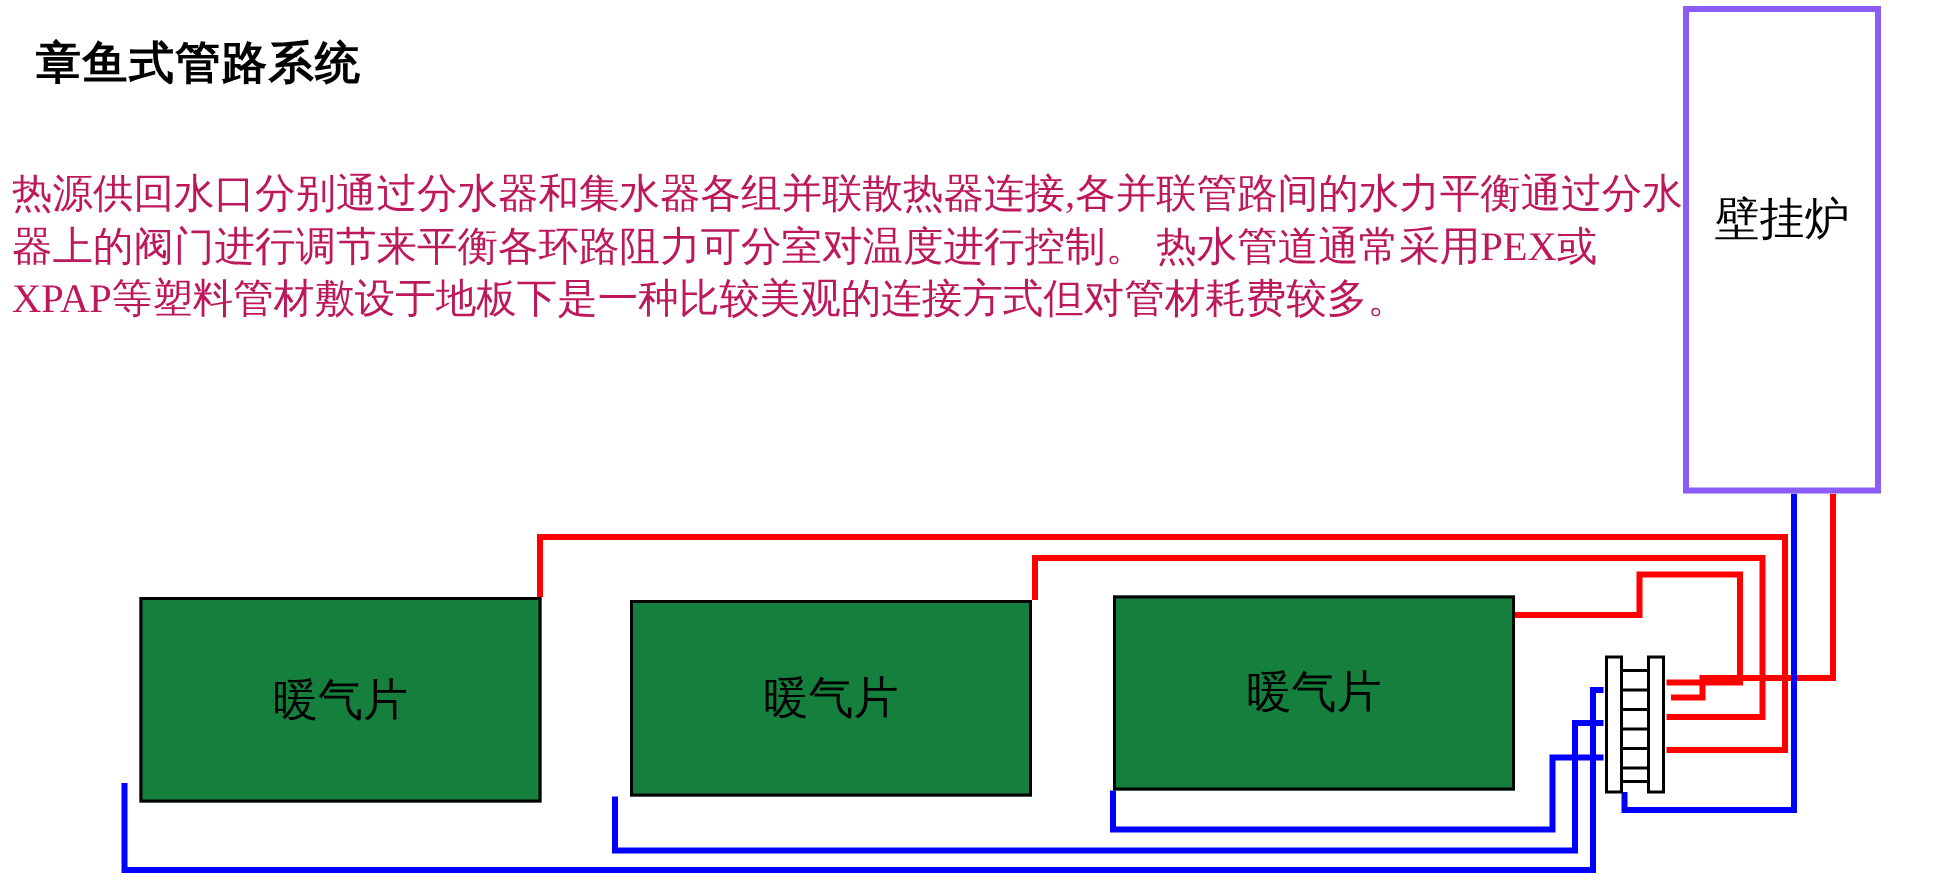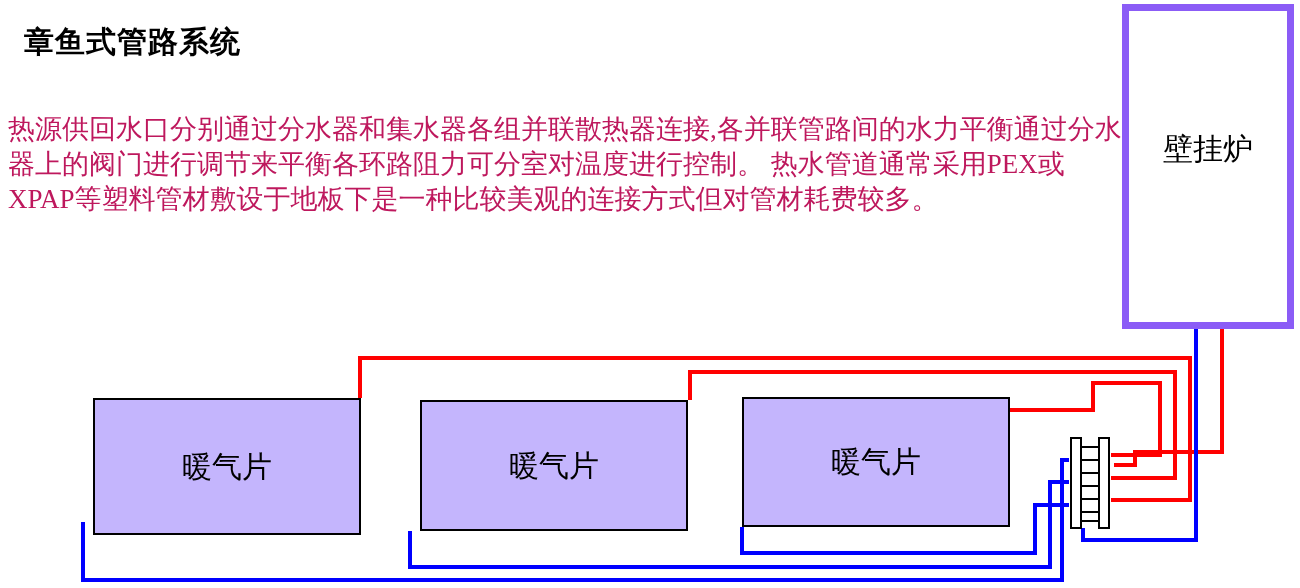--- a/index.html
+++ b/index.html
@@ -35,40 +35,40 @@
     font-family: "Liberation Serif", serif;
     font-size: 27px;
     line-height: 35px;
     color: #be185d;
     white-space: pre-wrap;
   }
   .boiler {
     position: absolute;
     left: 1122px;
     top: 4px;
-    width: 172px;
+    width: 132px;
     height: 325px;
-    border: 7px solid #8b5cf6;
+    border: 4px solid #8b5cf6;
     background: #ffffff;
     box-sizing: border-box;
   }
   .boiler-label {
     position: absolute;
     left: 0;
     right: 0;
     top: 118px;
     text-align: center;
     font-size: 30px;
     color: #000000;
     font-family: "Liberation Sans", sans-serif;
   }
   .radiator {
     position: absolute;
     border: 2px solid #000000;
-    background: #c4b5fd;
+    background: #15803d;
     box-sizing: border-box;
   }
   .radiator .rad-label {
     position: absolute;
     left: 0;
     right: 0;
     top: 50%;
     transform: translateY(-50%);
     text-align: center;
     font-size: 30px;

